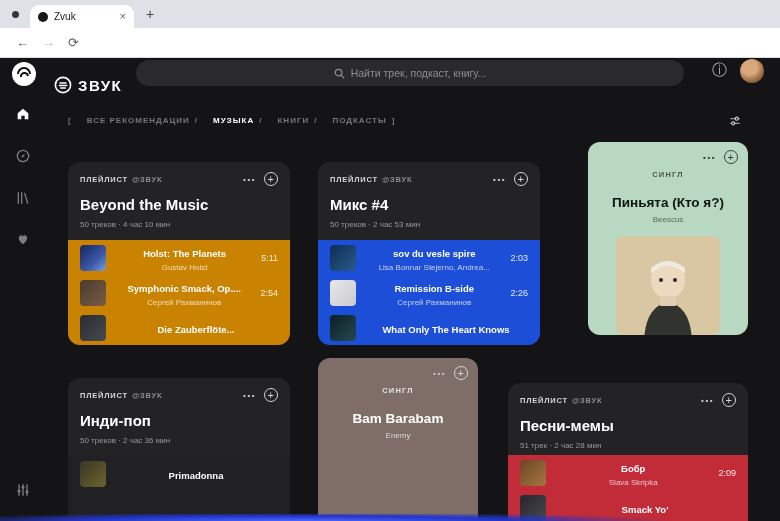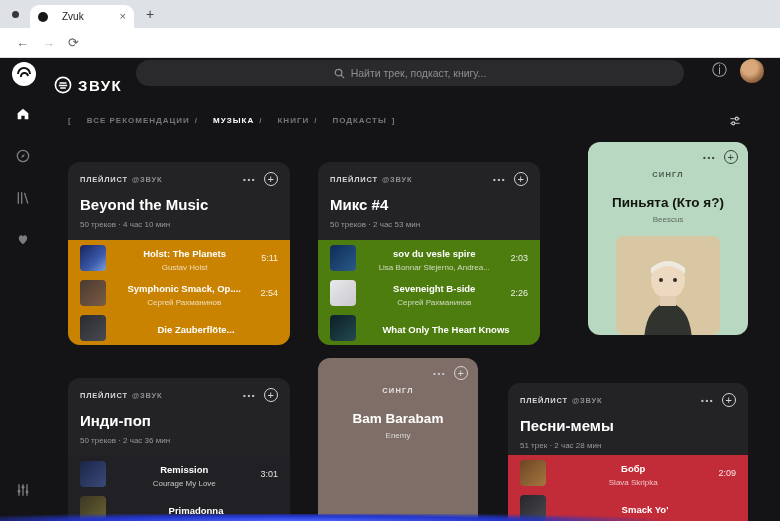--- a/index.html
+++ b/index.html
@@ -4,21 +4,21 @@
 <style>
   * { margin:0; padding:0; box-sizing:border-box; }
   html,body { width:780px; height:521px; overflow:hidden; }
   body { font-family:"Liberation Sans", sans-serif; background:#141416; position:relative; }
 
   
   .tabstrip { position:absolute; left:0; top:0; width:780px; height:28px; background:#dee1e6; }
   .window-dot { position:absolute; left:12px; top:11px; width:7px; height:7px; border-radius:50%; background:#35363a; }
   .tab { position:absolute; left:30px; top:5px; width:104px; height:23px; background:#fff; border-radius:9px 9px 0 0; display:flex; align-items:center; padding:0 8px; }
   .favicon { width:10px; height:10px; border-radius:50%; background:#17181a; flex:none; }
-  .tab-title { font-size:10px; color:#202124; margin-left:14px; flex:1; }
+  .tab-title { font-size:10px; color:#202124; margin-left:6px; flex:1; }
   .tab-close { font-size:11px; color:#5f6368; line-height:1; }
   .newtab { position:absolute; left:146px; top:6px; font-size:14px; color:#44474b; }
   .toolbar { position:absolute; left:0; top:28px; width:780px; height:30px; background:#fff; border-bottom:1px solid #dadce0; }
   .navbtn { position:absolute; top:7px; font-size:13px; color:#5f6368; }
   .nav-back { left:16px; } .nav-fwd { left:42px; color:#b9bcc0; } .nav-reload { left:68px; }
   .addressbar { position:absolute; left:92px; top:33px; width:628px; height:21px; background:#f1f3f4; border-radius:11px; display:flex; align-items:center; padding:0 10px; }
   .lock-icon { flex:none; display:flex; }
   .url-text { font-size:10.5px; color:#202124; margin-left:6px; flex:1; }
   .star-glyph { font-size:11px; color:#5f6368; }
   .browser-avatar { position:absolute; right:12px; top:32px; width:20px; height:20px; border-radius:50%;
@@ -261,29 +261,29 @@
         <span class="kind-label">ПЛЕЙЛИСТ</span>
         <span class="kind-owner">@ЗВУК</span>
         <span class="head-icons">
           <span class="dots-icon">•••</span>
           <span class="plus-icon">+</span>
         </span>
       </div>
       <div class="card-title">Микс #4</div>
       <div class="card-meta">50 треков · 2 час 53 мин</div>
     </div>
-    <div class="tracks" style="background: #4d7c0f;">
+    <div class="tracks" style="background: #1d4ed8;">
       <div class="track">
         <span class="thumb th-blue"></span>
         <span class="t-text"><span class="t-title">sov du vesle spire</span><div class="t-artist">Lisa Bonnar Stejerno, Andrea...</div></span>
         <span class="t-dur">2:03</span>
       </div>
       <div class="track">
         <span class="thumb th-white"></span>
-        <span class="t-text"><span class="t-title">Seveneight B-side</span><div class="t-artist">Сергей Рахманинов</div></span>
+        <span class="t-text"><span class="t-title">Remission B-side</span><div class="t-artist">Сергей Рахманинов</div></span>
         <span class="t-dur">2:26</span>
       </div>
       <div class="track">
         <span class="thumb th-night"></span>
         <span class="t-text"><span class="t-title">What Only The Heart Knows</span></span>
       </div>
     </div>
   </div>
 
   <div class="card" id="card-pinyata" style="background: rgb(185, 216, 193);">
@@ -319,25 +319,20 @@
         <span class="head-icons">
           <span class="dots-icon">•••</span>
           <span class="plus-icon">+</span>
         </span>
       </div>
       <div class="card-title">Инди-поп</div>
       <div class="card-meta">50 треков · 2 час 36 мин</div>
     </div>
     <div class="tracks" style="background: rgb(33, 33, 37);">
       <div class="track">
-        <span class="thumb th-indigo"></span>
-        <span class="t-text"><span class="t-title">Remission</span><div class="t-artist">Courage My Love</div></span>
-        <span class="t-dur">3:01</span>
-      </div>
-      <div class="track">
         <span class="thumb th-olive"></span>
         <span class="t-text"><span class="t-title">Primadonna</span></span>
       </div>
     </div>
   </div>
 
   <div class="card" id="card-bam" style="background: rgb(126, 110, 103);">
     <div class="single-head">
       <div class="kind-row" style="justify-content:flex-end;">
         <span class="head-icons">

